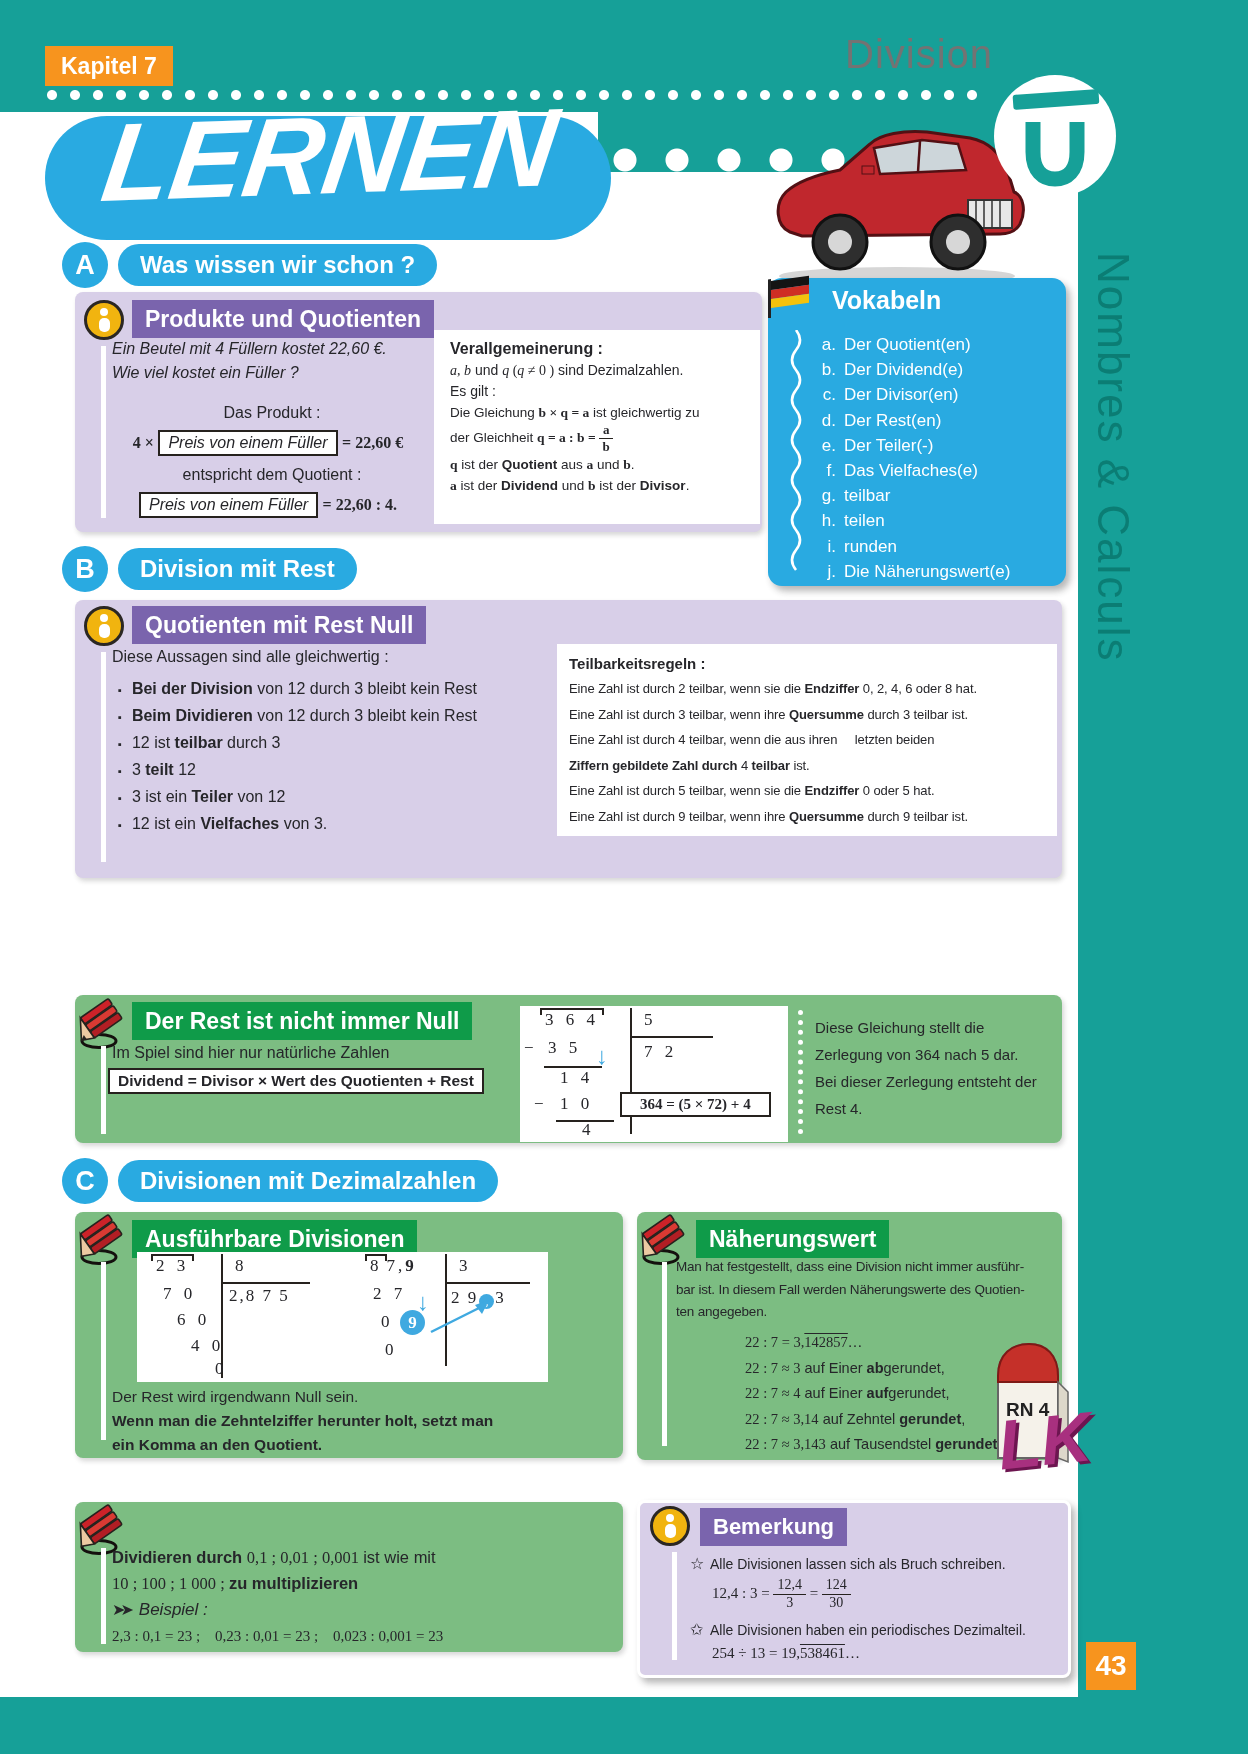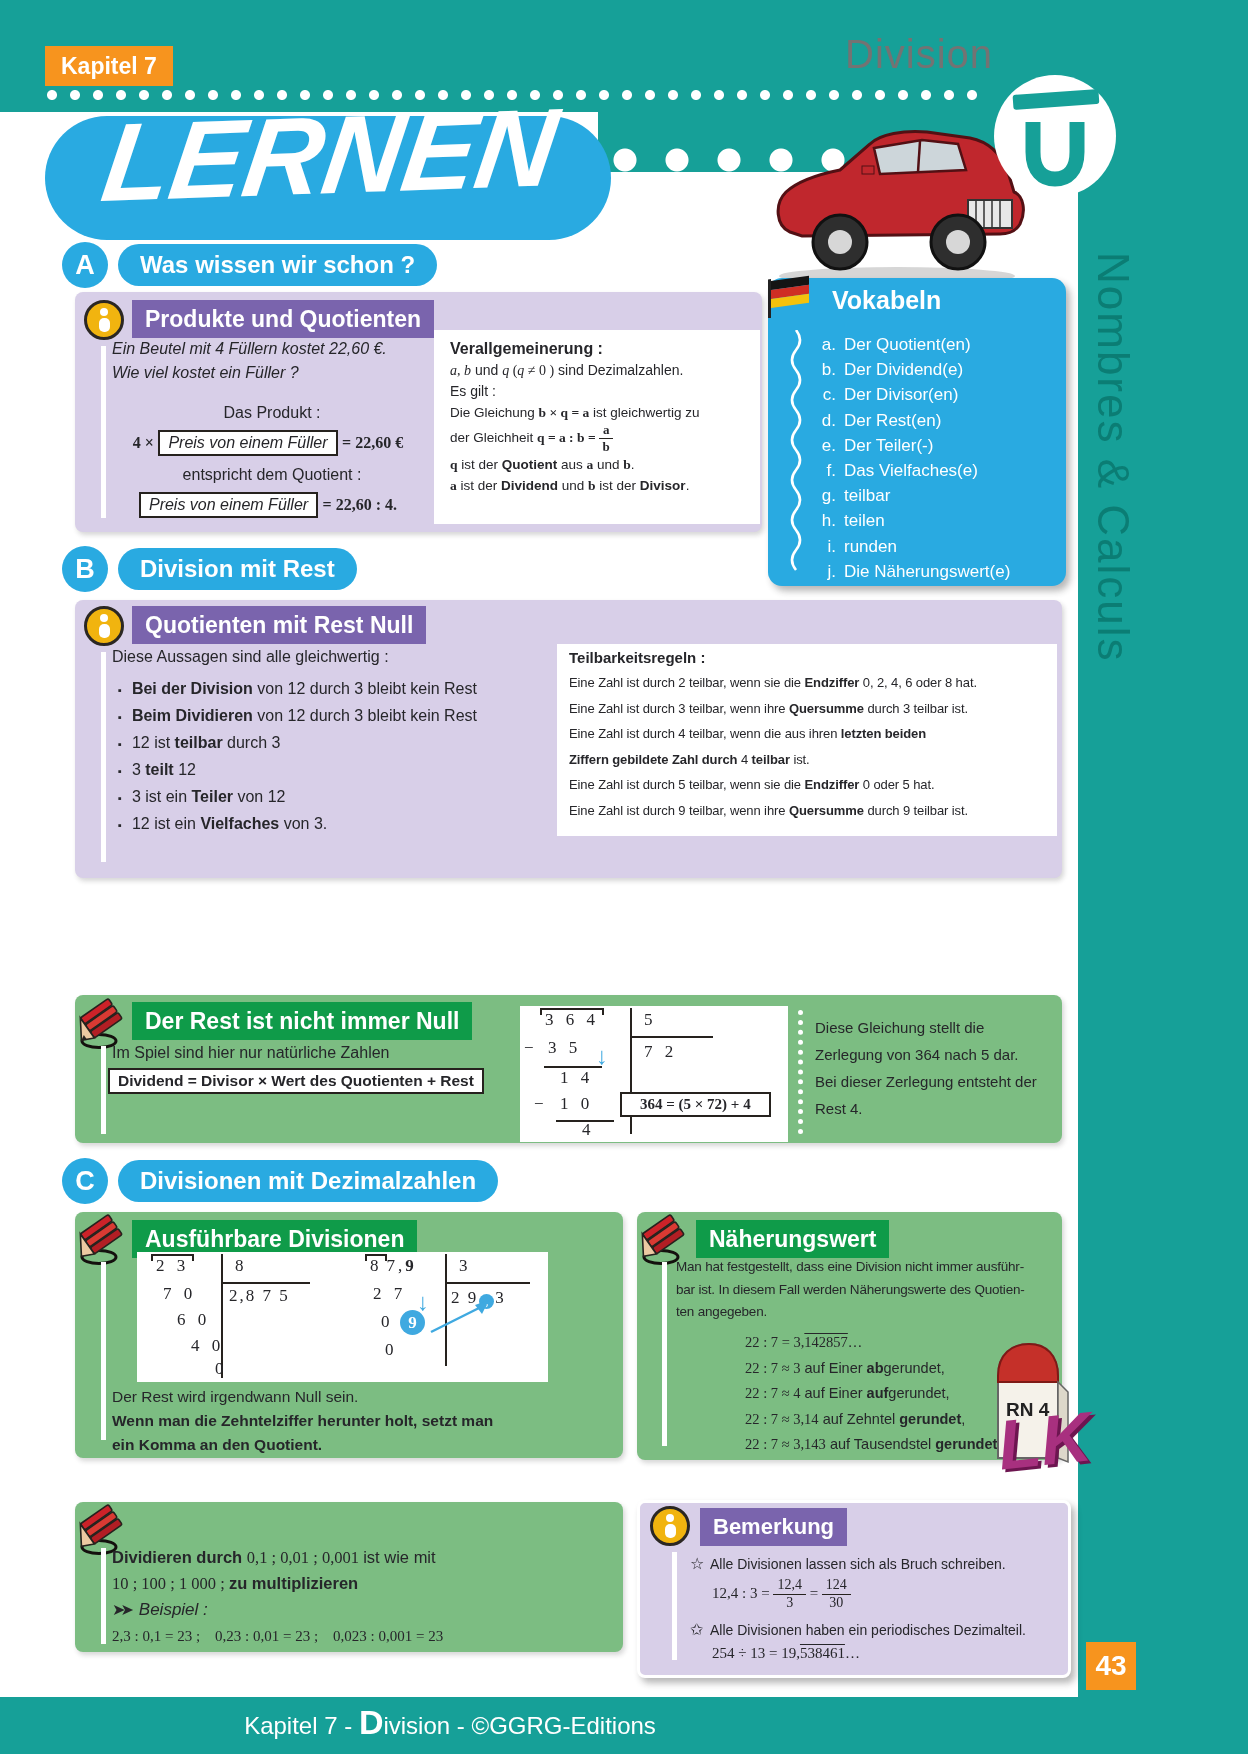--- a/index.html
+++ b/index.html
@@ -251,25 +251,25 @@
     </div>
   <div class="abs bullet-line" style="top:788px">
       <span class="blt">▪</span>
       <span><span>3 ist ein </span><span style="font-weight: bold;">Teiler</span><span> von 12</span></span>
     </div>
   <div class="abs bullet-line" style="top:815px">
       <span class="blt">▪</span>
       <span><span>12 ist ein </span><span style="font-weight: bold;">Vielfaches</span><span> von 3.</span></span>
     </div>
 
-  <div class="abs white-panel" style="left:557px;top:644px;width:500px;height:192px;padding:2px 12px;box-sizing:border-box">
+  <div class="abs white-panel" style="left:557px;top:644px;width:500px;height:192px;padding:8px 12px;box-sizing:border-box">
     <div class="b" style="font-size:15px;line-height:24px">Teilbarkeitsregeln :</div>
     <div class="rule"><span>Eine Zahl ist durch 2 teilbar, wenn sie die </span><span style="font-weight: bold;">Endziffer</span><span> 0, 2, 4, 6 oder 8 hat.</span></div>
     <div class="rule"><span>Eine Zahl ist durch 3 teilbar, wenn ihre </span><span style="font-weight: bold;">Quersumme</span><span> durch 3 teilbar ist.</span></div>
-    <div class="rule"><span>Eine Zahl ist durch 4 teilbar, wenn die aus ihren </span><span style="font-weight: bold;">letzten beiden</span></div>
+    <div class="rule"><span>Eine Zahl ist durch 4 teilbar, wenn die aus ihren </span><span style="font-weight: normal; margin-left: 14px;">letzten beiden</span></div>
     <div class="rule"><span style="font-weight: bold;">Ziffern gebildete Zahl durch</span><span> 4 </span><span style="font-weight: bold;">teilbar</span><span> ist.</span></div>
     <div class="rule"><span>Eine Zahl ist durch 5 teilbar, wenn sie die </span><span style="font-weight: bold;">Endziffer</span><span> 0 oder 5 hat.</span></div>
     <div class="rule"><span>Eine Zahl ist durch 9 teilbar, wenn ihre </span><span style="font-weight: bold;">Quersumme</span><span> durch 9 teilbar ist.</span></div>
   </div>
 
   <div class="abs box green-bg sh-light" style="left:75px;top:995px;width:987px;height:148px"></div>
   <svg class="abs" style="left:76px;top:998px;overflow:visible" width="50" height="52" viewBox="0 0 50 52">
     <ellipse cx="23" cy="43" rx="17" ry="6.5" fill="none" stroke="#14110e" stroke-width="3"></ellipse>
     <g transform="rotate(-35 25 25)">
       <rect x="11" y="9" width="34" height="7.5" rx="2" fill="#cc2229" stroke="#26221e" stroke-width="1.6"></rect>
@@ -429,17 +429,14 @@
 
   <svg class="abs" style="left:982px;top:1330px" width="95" height="140" viewBox="0 0 95 140">
     <path d="M16,128 L16,46 C16,24 30,14 47,14 C64,14 76,25 76,46 L76,128 Z" fill="#f5f2ea" stroke="#666" stroke-width="2"></path>
     <path d="M16,52 L16,46 C16,24 30,14 47,14 C64,14 76,25 76,46 L76,52 Z" fill="#c53029" stroke="#7e1a16" stroke-width="2"></path>
     <path d="M76,52 L86,62 L86,132 L76,128 Z" fill="#ddd8ca" stroke="#666" stroke-width="1.5"></path>
     <text x="24" y="86" font-size="19" font-weight="bold" fill="#222">RN 4</text>
   </svg>
   <div class="abs lk" style="left:998px;top:1406px">LK</div>
 
   <div class="abs pagenum" style="left:1086px;top:1642px">43</div>
-  <div class="abs footer">
-    <span>Kapitel 7 - </span><span class="bigD">D</span><span>ivision - ©GGRG-Editions</span>
-  </div>
 
 </div>
 
 </body></html>

